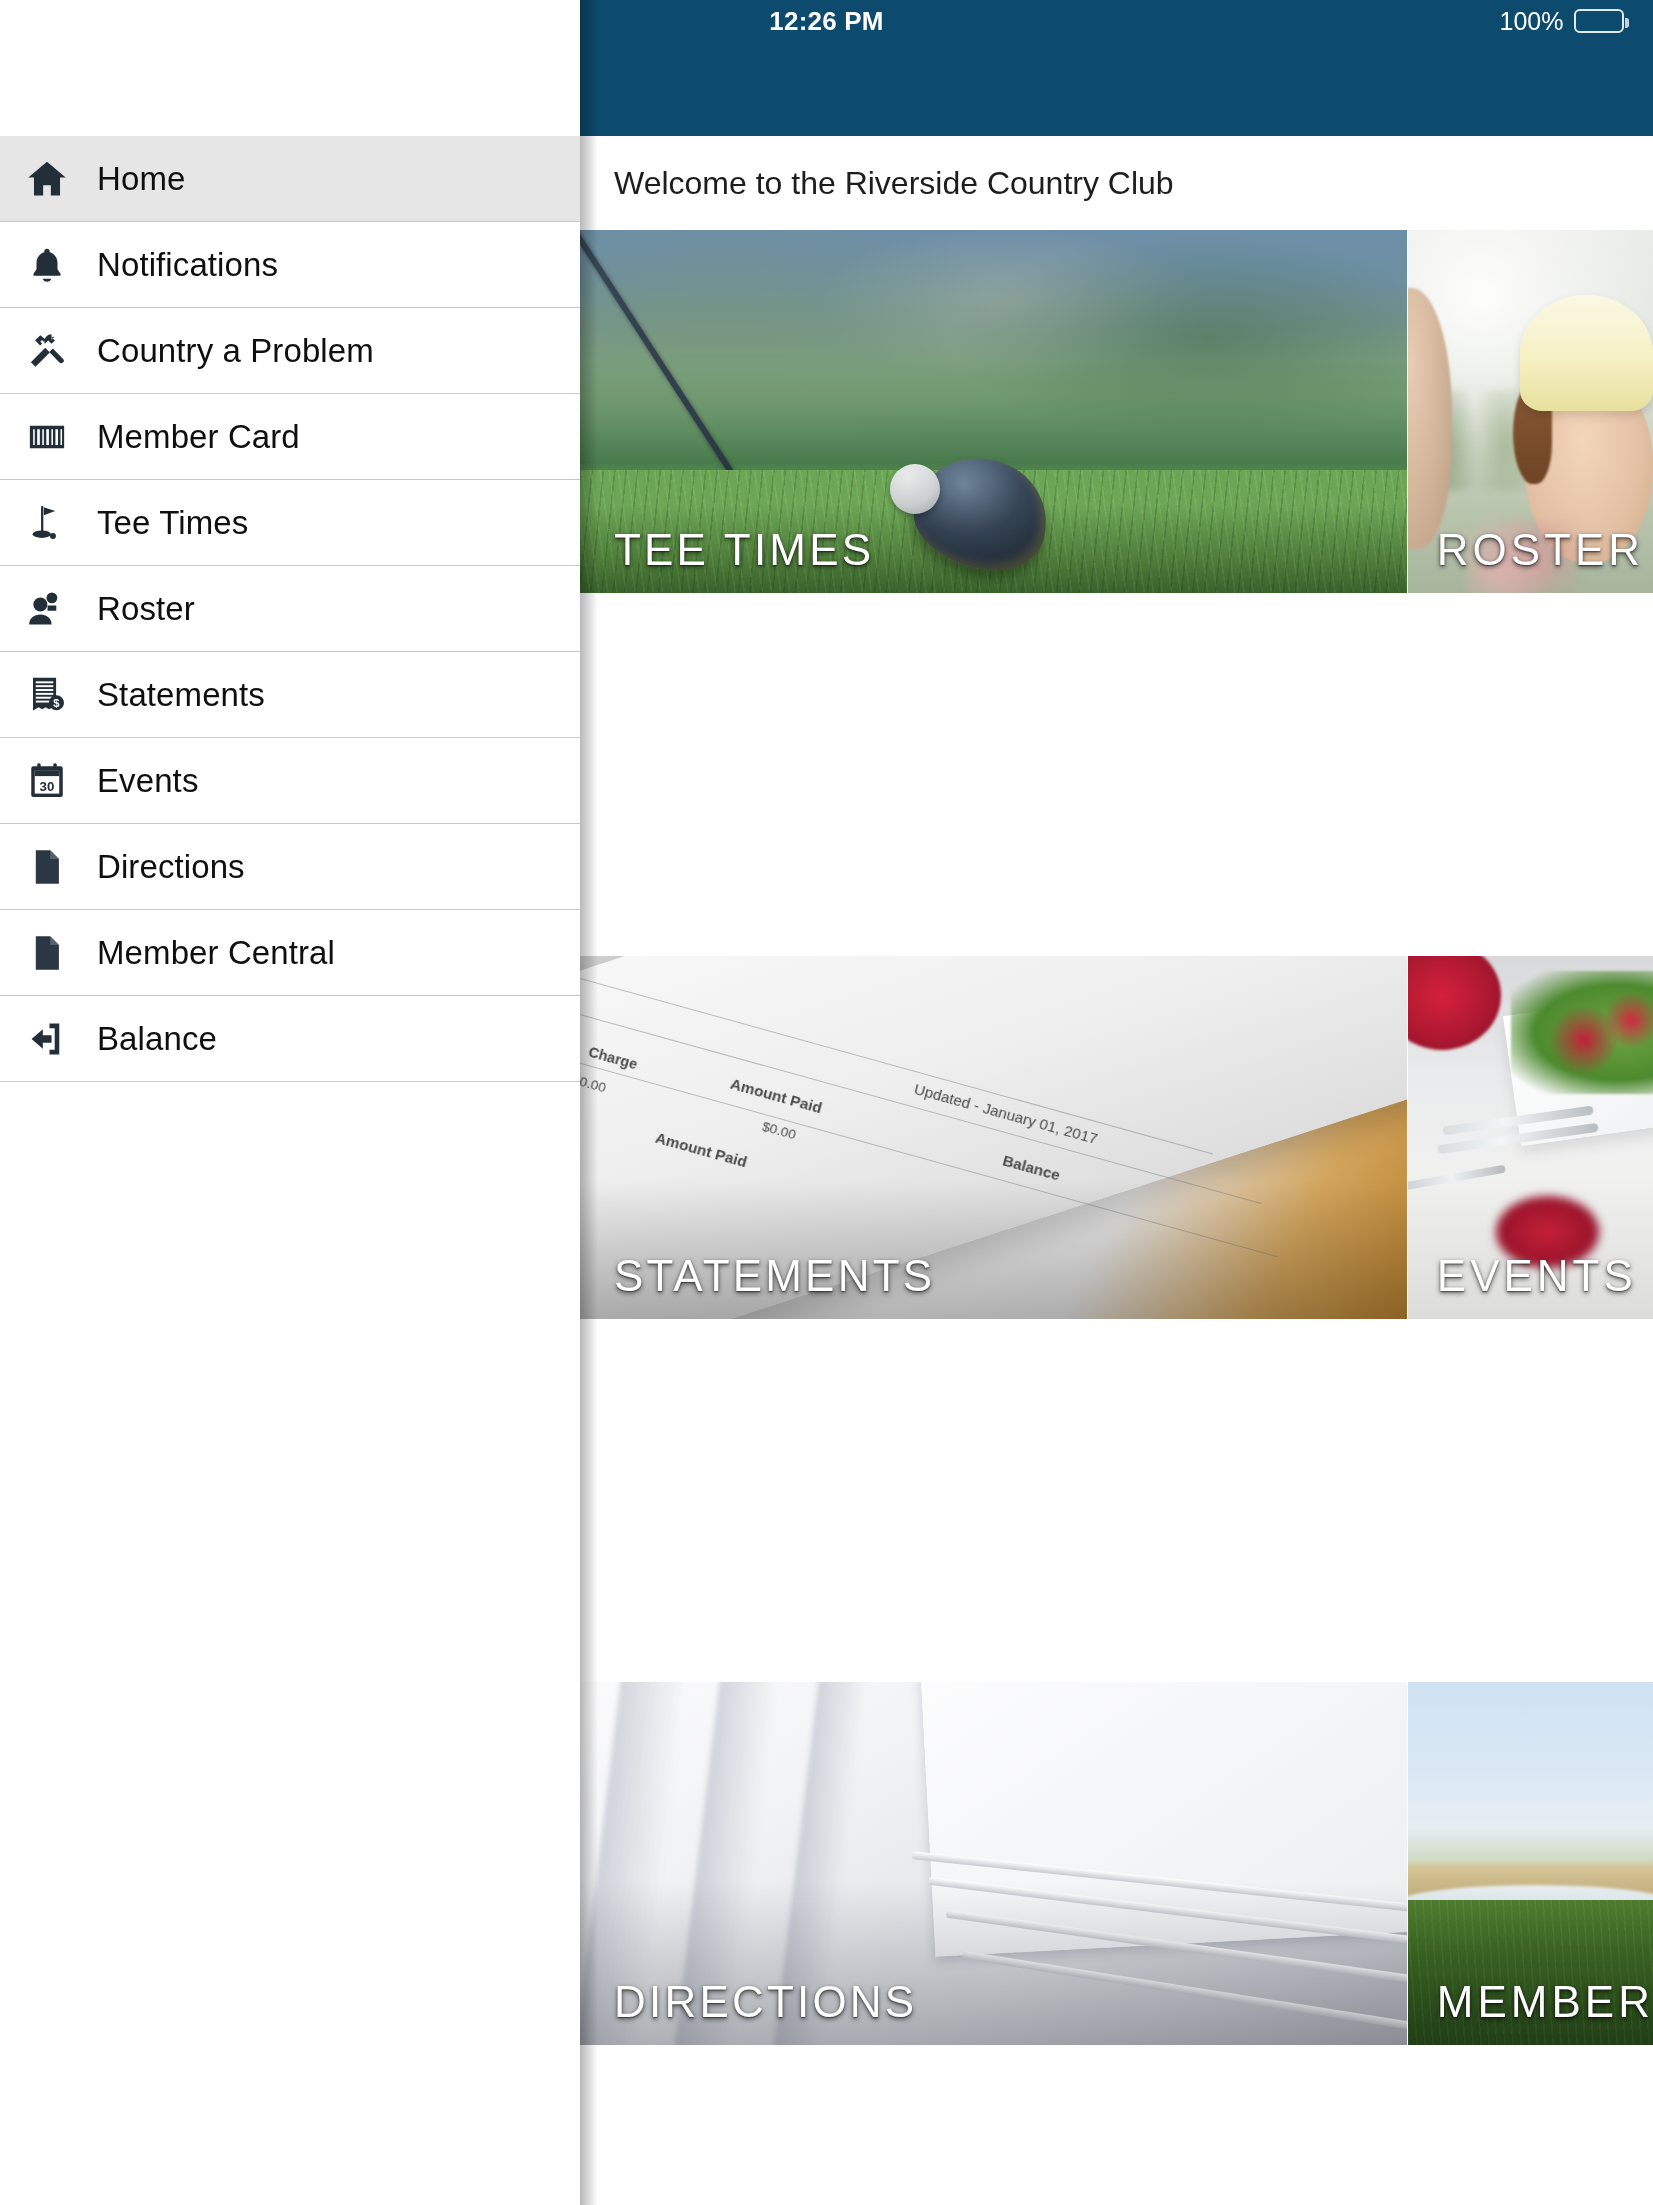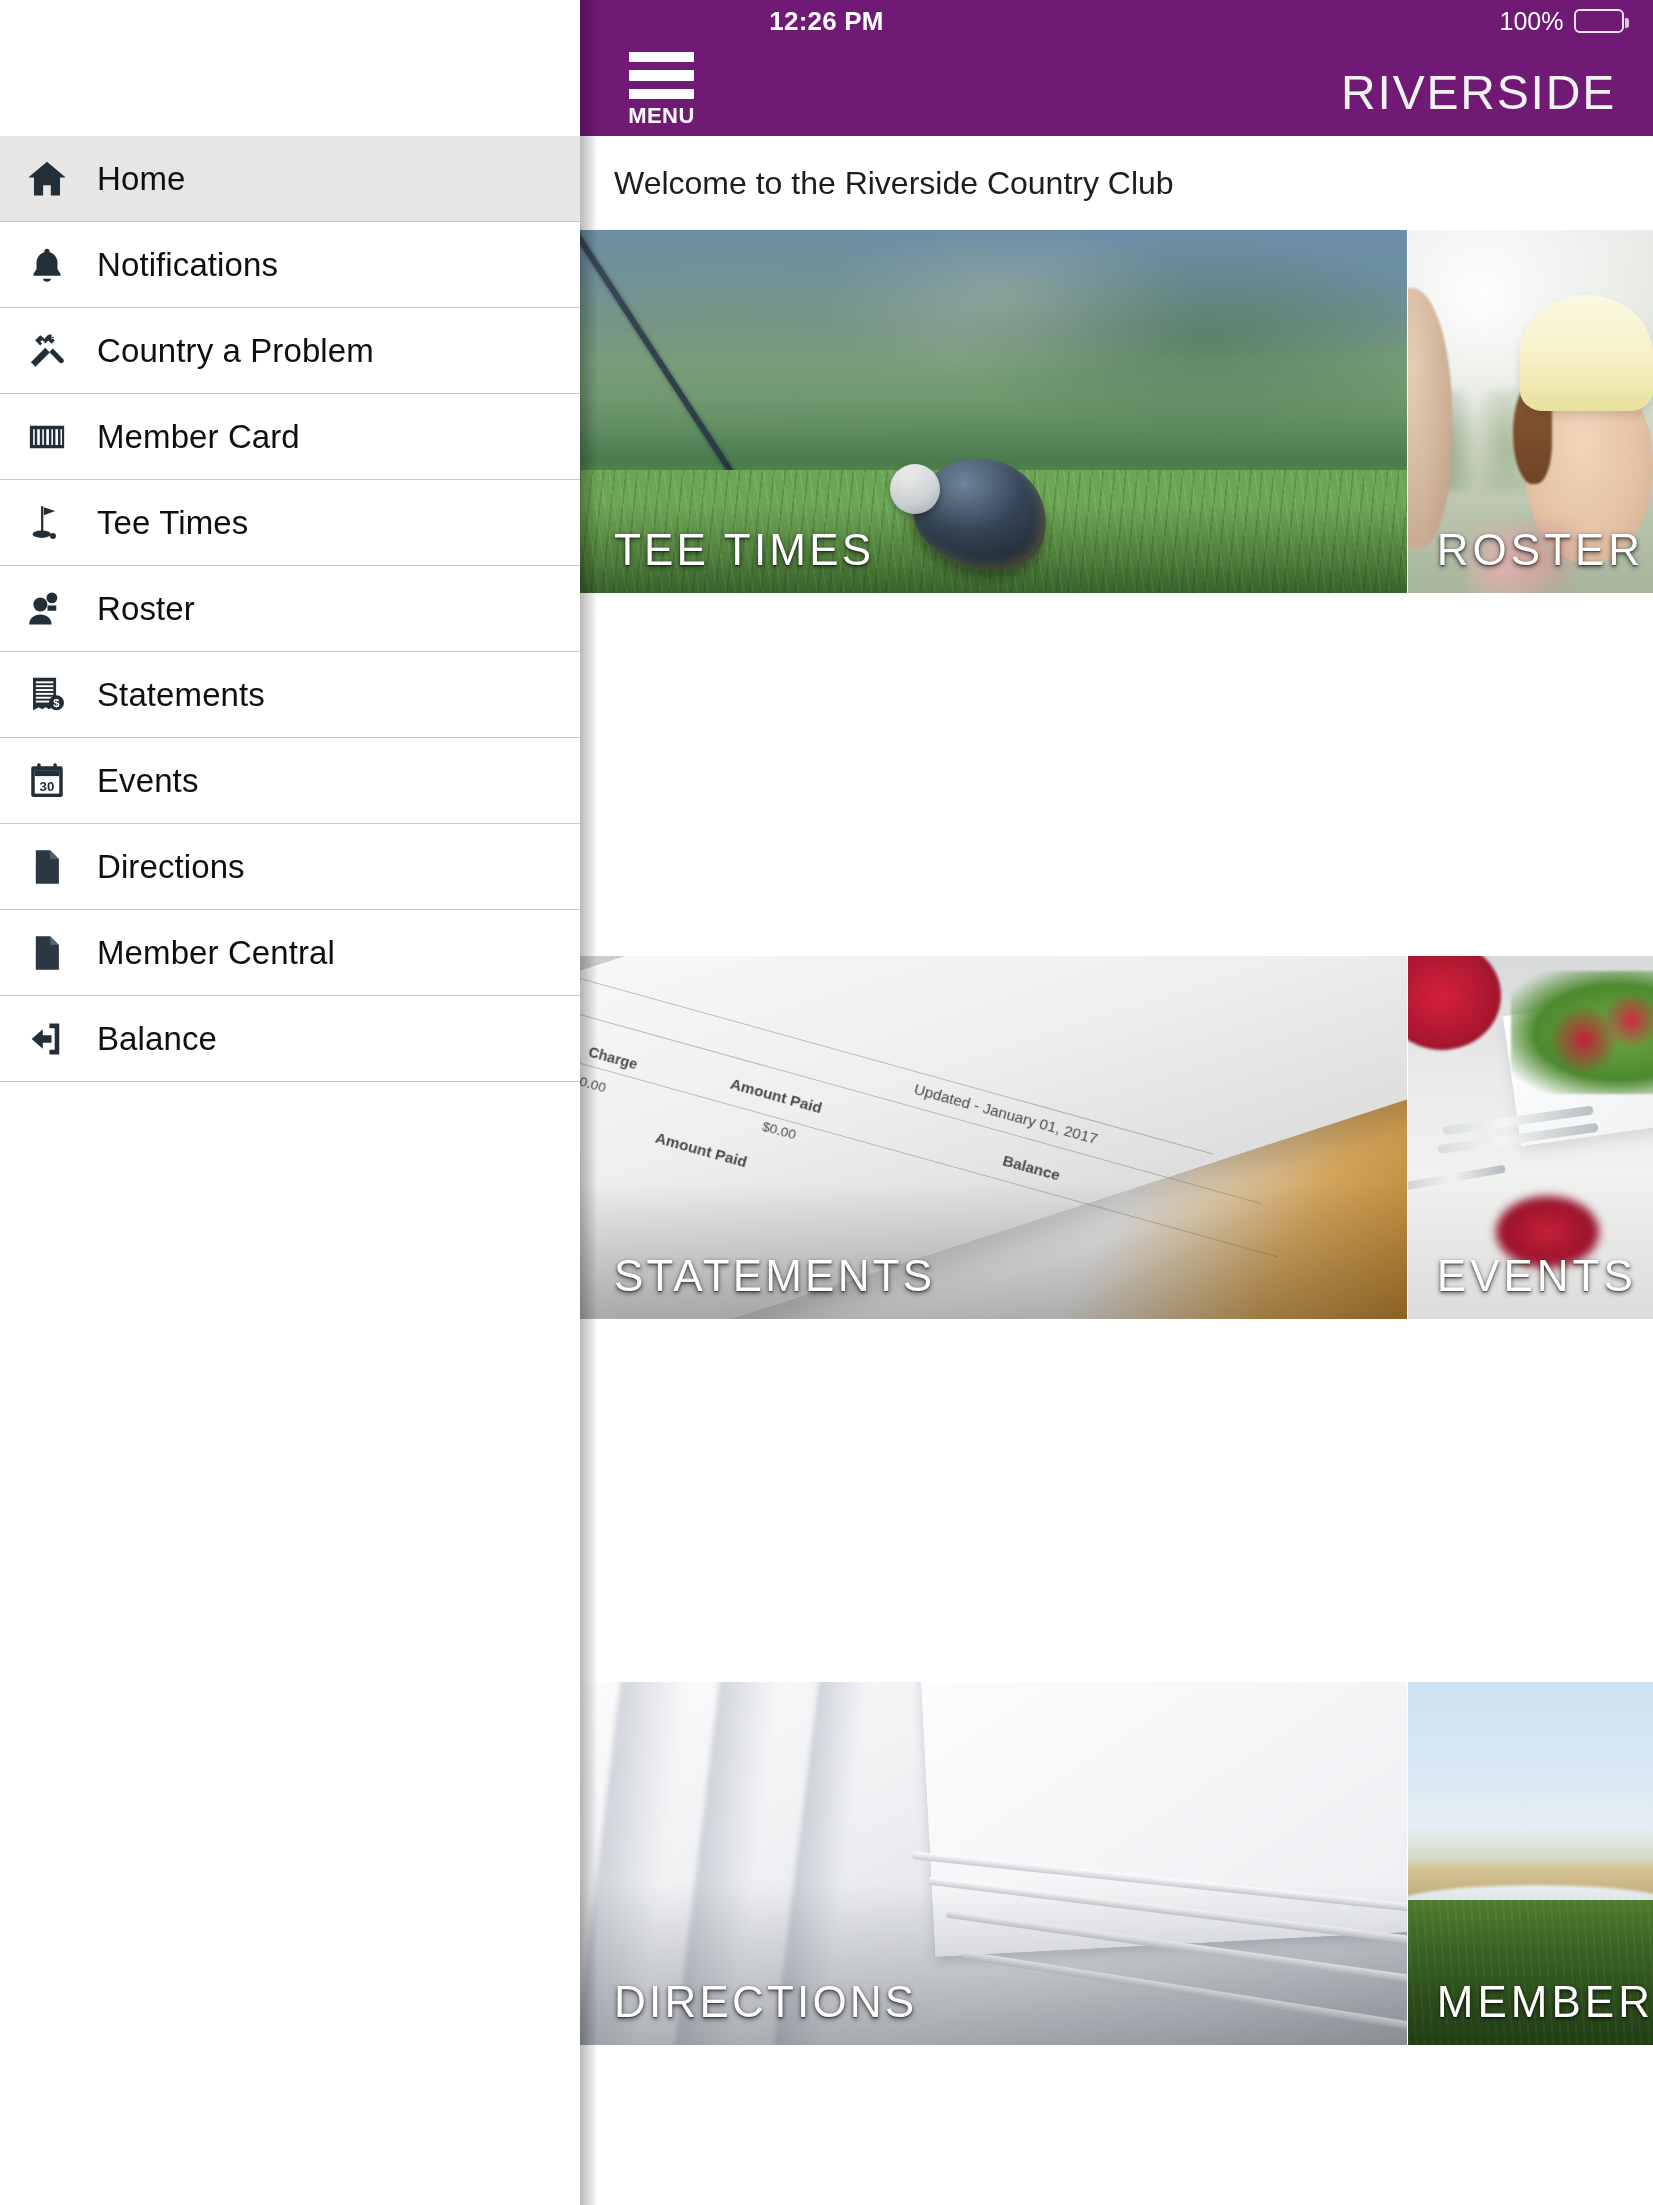--- a/index.html
+++ b/index.html
@@ -58,21 +58,21 @@
     position:absolute; left:580px; top:0;
     width:1073px; height:2205px;
     background:#ffffff;
     overflow:hidden;
   }
 
   
   #topbar {
     position:relative;
     height:136px;
-    background:#701a75;
+    background:#0c4a6e;
     color:#ffffff;
   }
   #statusbar {
     position:relative; height:42px;
   }
   #clock {
     position:absolute; left:0; right:0; top:5.7px;
     text-align:center;
     font-size:26px; font-weight:700;
     letter-spacing:0.2px;
@@ -381,31 +381,20 @@
       <div id="statusbar">
         <div id="clock">12:26 PM</div>
         <div id="battery-wrap">
           <span id="battery-pct">100%</span>
           <span id="battery-icon">
             <span id="battery-fill"></span>
           </span>
         </div>
       </div>
 
-      <div id="navbar">
-        <div id="menu-btn">
-          <div class="hamburger">
-            <div class="bar"></div>
-            <div class="bar"></div>
-            <div class="bar"></div>
-          </div>
-          <div id="menu-label">MENU</div>
-        </div>
-        <div id="app-title">RIVERSIDE</div>
-      </div>
 
     </div>
 
     <div id="welcome">Welcome to the Riverside Country Club</div>
 
     <div id="tiles">
 
       <div class="tile">
         <div class="photo ph-golf">
           <div class="club"></div>

